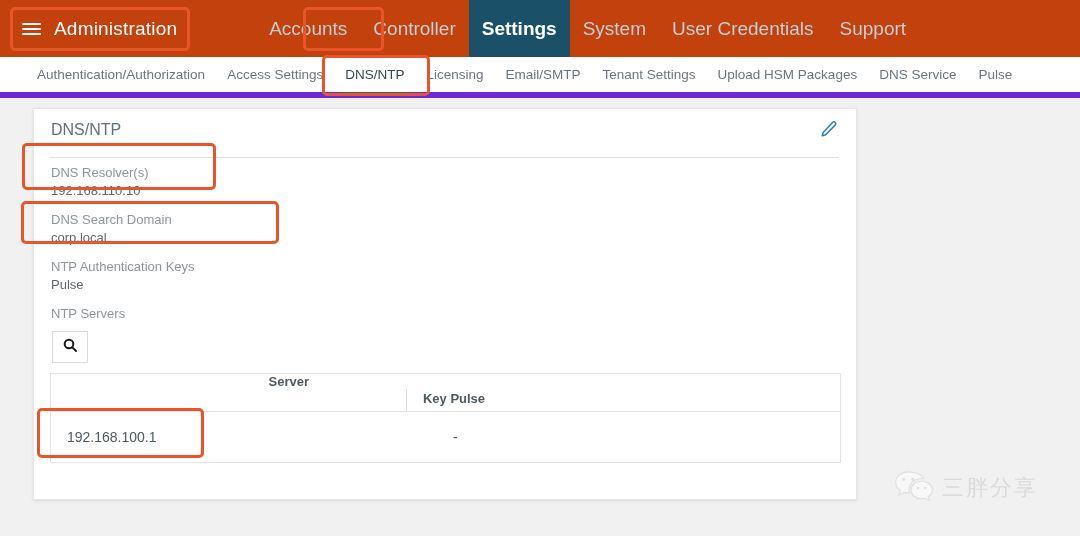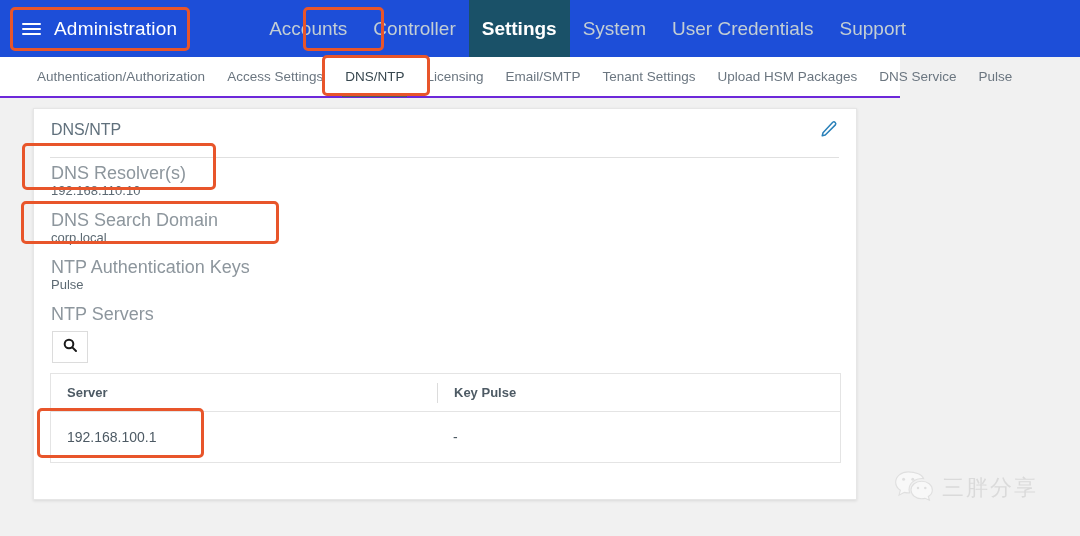--- a/index.html
+++ b/index.html
@@ -8,21 +8,21 @@
     width: 1080px; height: 536px;
     font-family: "Liberation Sans", sans-serif;
     background: #f1f1f1;
     overflow: hidden;
   }
   #app { position: relative; width: 1080px; height: 536px; background: #f1f1f1; }
 
   
   .topbar {
     position: absolute; left: 0; top: 0; width: 1080px; height: 57px;
-    background: #1d4ed8;
+    background: #c2410c;
     display: flex; align-items: center;
   }
   .brand {
     display: flex; align-items: center; gap: 13px;
     padding-left: 22px; height: 57px;
   }
   .hamburger { display: flex; flex-direction: column; justify-content: center; gap: 3px; width: 19px; }
   .hamburger i { display: block; height: 2px; background: #ffffff; border-radius: 1px; }
   .brand-title {
     color: #ffffff; font-size: 19px; letter-spacing: .2px; font-weight: 400;
@@ -30,22 +30,22 @@
   }
   .topnav { display: flex; align-items: stretch; height: 57px; margin-left: 79px; }
   .topnav .item {
     display: flex; align-items: center; padding: 0 13px;
     color: #c3ced4; font-size: 19px; white-space: nowrap; cursor: pointer;
   }
   .topnav .item.active { background: #1a5168; color: #ffffff; font-weight: 600; }
 
   
   .subbar {
-    position: absolute; left: 0; top: 57px; width: 900px; height: 41px;
-    background: #ffffff; border-bottom: 2px solid #6d28d9;
+    position: absolute; left: 0; top: 57px; width: 1080px; height: 41px;
+    background: #ffffff; border-bottom: 6px solid #6d28d9;
     display: flex; align-items: center; padding-left: 26px;
   }
   .subbar .tab {
     position: relative; height: 41px; display: flex; align-items: center;
     padding: 0 11px; color: #6b7680; font-size: 13.5px; white-space: nowrap; cursor: pointer;
   }
   .subbar .tab.active { color: #37474f; }
   .subbar .tab.active::after {
     content: ""; position: absolute; left: 8px; right: 8px; bottom: 0;
     height: 3px; background: #4a5a66;
@@ -63,21 +63,21 @@
   }
   .edit-icon {
     position: absolute; right: 18px; top: 11px; width: 18px; height: 18px; cursor: pointer;
   }
   .card-divider {
     position: absolute; left: 16px; right: 17px; top: 48px;
     height: 1px; background: #e0e0e0;
   }
 
   .field { position: absolute; left: 17px; }
-  .field .label { color: #8d969d; font-size: 18px; line-height: 18px; text-align: center; }
+  .field .label { color: #8d969d; font-size: 13px; line-height: 18px; text-align: center; }
   .field .value { color: #5d6a73; font-size: 13px; line-height: 18px; }
 
   .f-resolver { top: 55px; }
   .f-search   { top: 102px; }
   .f-keys     { top: 149px; }
   .f-ntp      { top: 196px; }
 
   .search-btn {
     position: absolute; left: 18px; top: 222px;
     width: 36px; height: 32px; background: #ffffff;
@@ -86,20 +86,21 @@
   }
 
   
   .table {
     position: absolute; left: 16px; top: 264px; width: 791px;
     border: 1px solid #e4e4e4; background: #ffffff;
   }
   .thead {
     display: flex; height: 38px; align-items: center;
     border-bottom: 1px solid #e4e4e4;
+    flex-direction: column;
   }
   .th {
     font-size: 13px; font-weight: bold; color: #4d5a64; padding-left: 16px;
   }
   .th.c1 { width: 386px; }
   .th.c2 { flex: 1; border-left: 1px solid #dcdcdc; height: 20px; line-height: 20px; }
   .trow { display: flex; height: 50px; align-items: center; }
   .td { font-size: 14px; color: #4d5a64; padding-left: 16px; }
   .td.c1 { width: 386px; }
   .td.c2 { flex: 1; }

